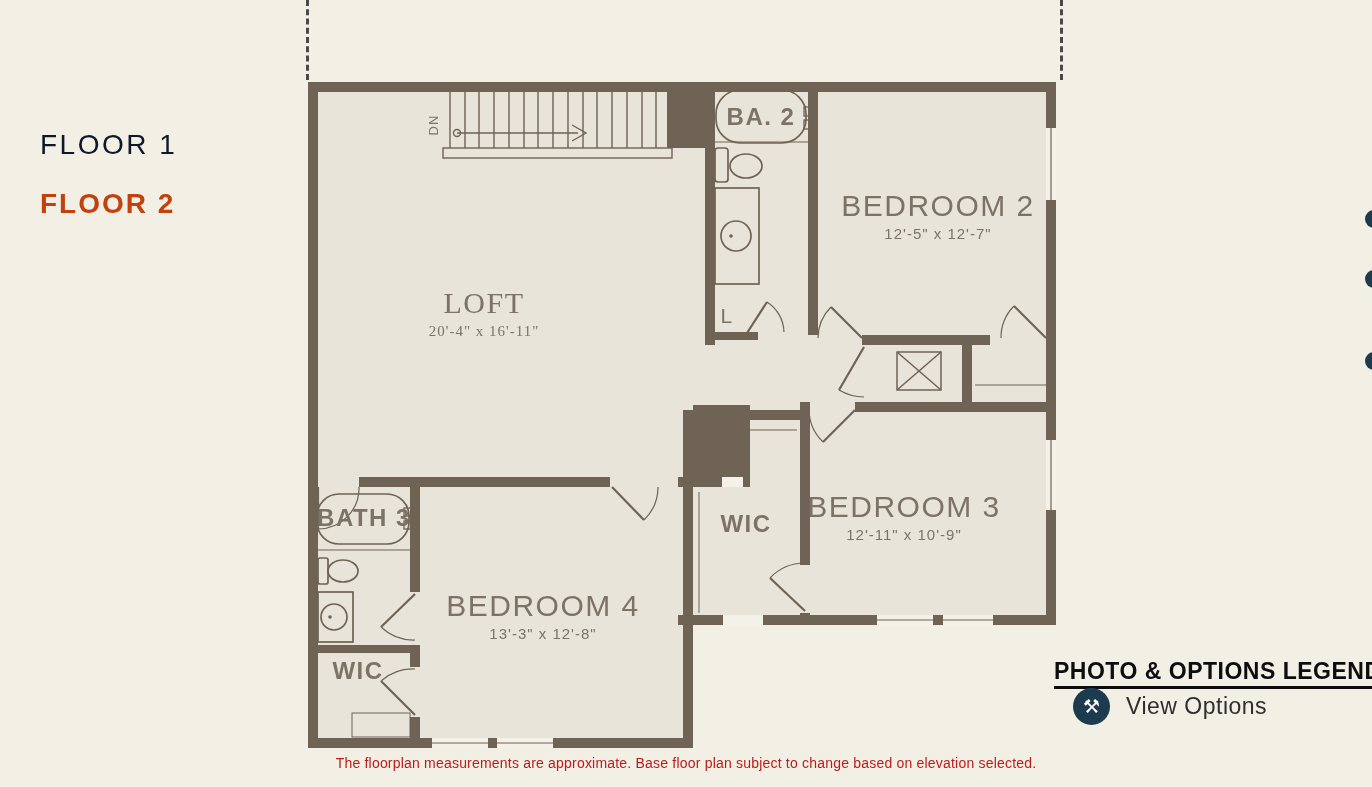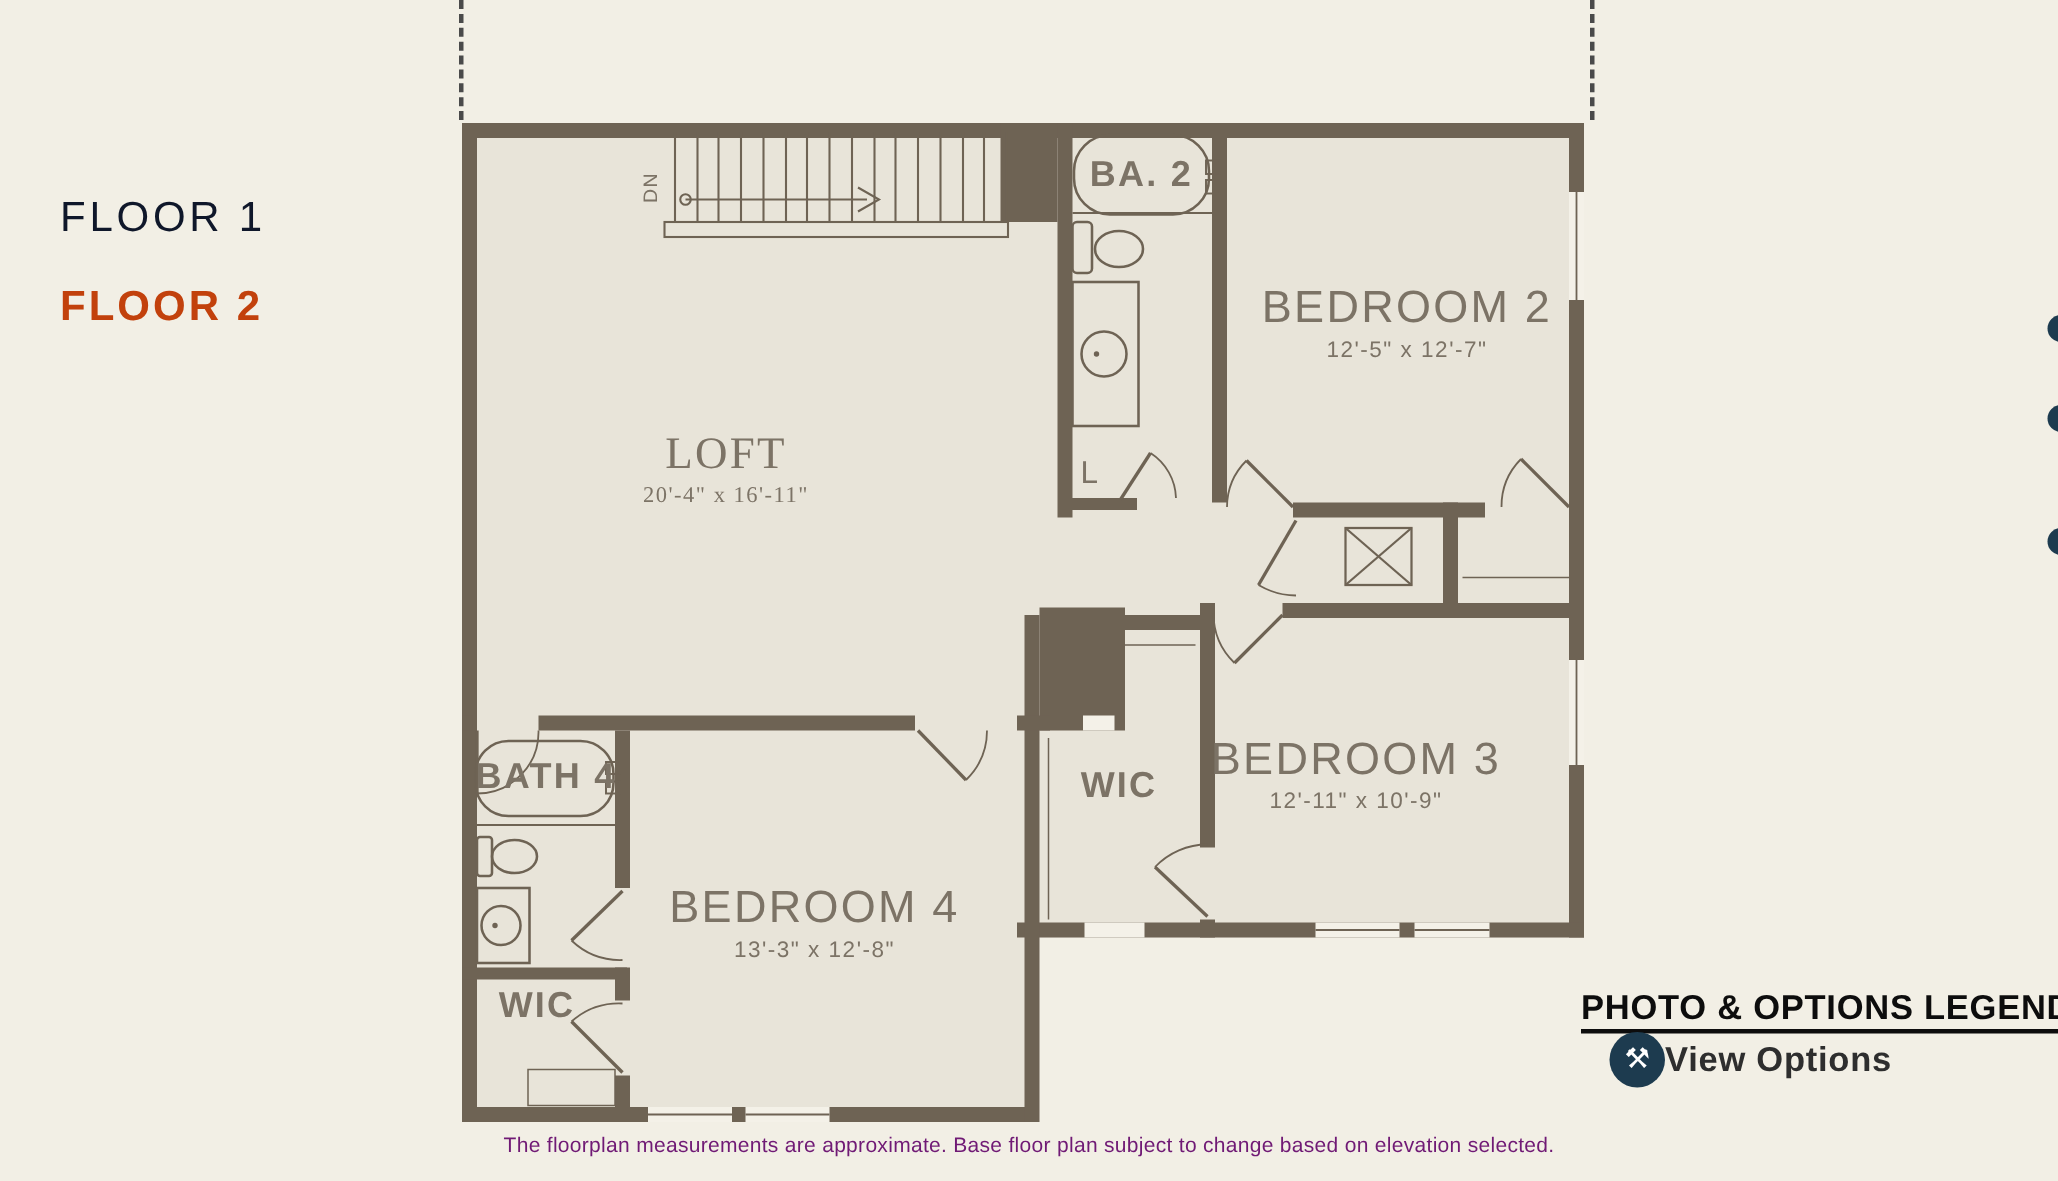--- a/index.html
+++ b/index.html
@@ -27,25 +27,25 @@
   .tiny-name{font-size:21px;}
   .dn-label{font-size:13px;letter-spacing:1px;transform:translate(-50%,-50%) rotate(-90deg);}
 
   
   .legend-title{position:absolute;left:1054px;top:658px;font-size:23px;font-weight:800;
                 color:#0d0d0d;letter-spacing:.5px;border-bottom:3px solid #0d0d0d;
                 padding-bottom:1px;white-space:nowrap;}
   .legend-row{position:absolute;left:1073px;top:688px;display:flex;align-items:center;cursor:pointer;}
   .legend-icon{width:37px;height:37px;border-radius:50%;background:#1d3b4f;color:#ffffff;
                display:flex;align-items:center;justify-content:center;font-size:19px;line-height:1;}
-  .legend-label{font-size:23px;color:#2e2e2e;letter-spacing:.5px;font-weight:bold;}
+  .legend-label{margin-left:16px;font-size:23px;color:#2e2e2e;letter-spacing:.5px;}
 
   
   .disclaimer{position:absolute;left:307px;top:755px;width:758px;text-align:center;
-              font-size:14px;color:#701a75;letter-spacing:.2px;}
+              font-size:14px;color:#b91c1c;letter-spacing:.2px;}
 
   
   .edge-dot{position:absolute;left:1365px;width:18px;height:18px;border-radius:50%;
             background:#1d3b4f;cursor:pointer;}
   .edge-dot.d1{top:210px;}
   .edge-dot.d2{top:270px;}
   .edge-dot.d3{top:352px;}
 </style>
 </head>
 <body>
@@ -190,21 +190,21 @@
     </div>
     <div class="plan-label" style="left:904px;top:516px;">
       <div class="room-name">BEDROOM 3</div>
       <div class="room-dims">12'-11" x 10'-9"</div>
     </div>
     <div class="plan-label" style="left:543px;top:615px;">
       <div class="room-name">BEDROOM 4</div>
       <div class="room-dims">13'-3" x 12'-8"</div>
     </div>
     <div class="plan-label small-name" style="left:761px;top:117px;">BA. 2</div>
-    <div class="plan-label small-name" style="left:364px;top:518px;">BATH 4</div>
+    <div class="plan-label small-name" style="left:364px;top:518px;">BATH 3</div>
     <div class="plan-label small-name" style="left:746px;top:524px;">WIC</div>
     <div class="plan-label small-name" style="left:358px;top:671px;">WIC</div>
     <div class="plan-label tiny-name" style="left:727px;top:316px;">L</div>
     <div class="plan-label dn-label" style="left:434px;top:125px;">DN</div>
   </div>
 
   <div class="legend-title">PHOTO &amp; OPTIONS LEGEND</div>
   <div class="legend-row">
     <div class="legend-icon">⚒</div>
     <div class="legend-label">View Options</div>

